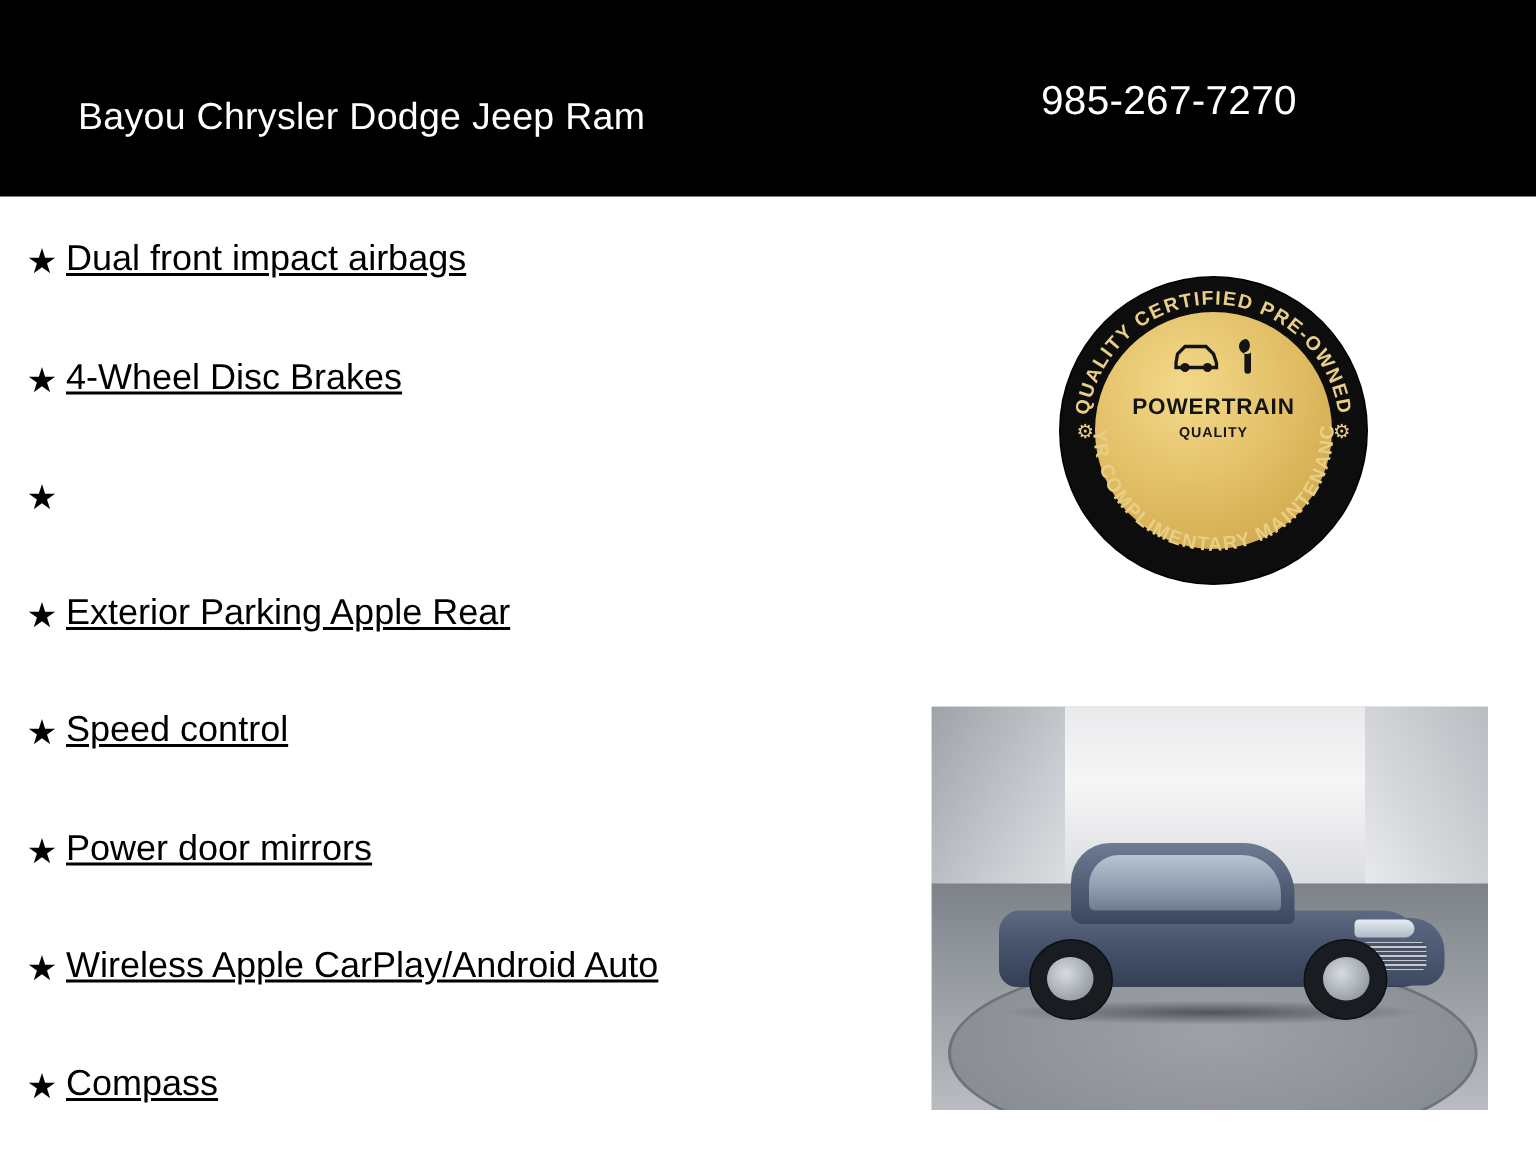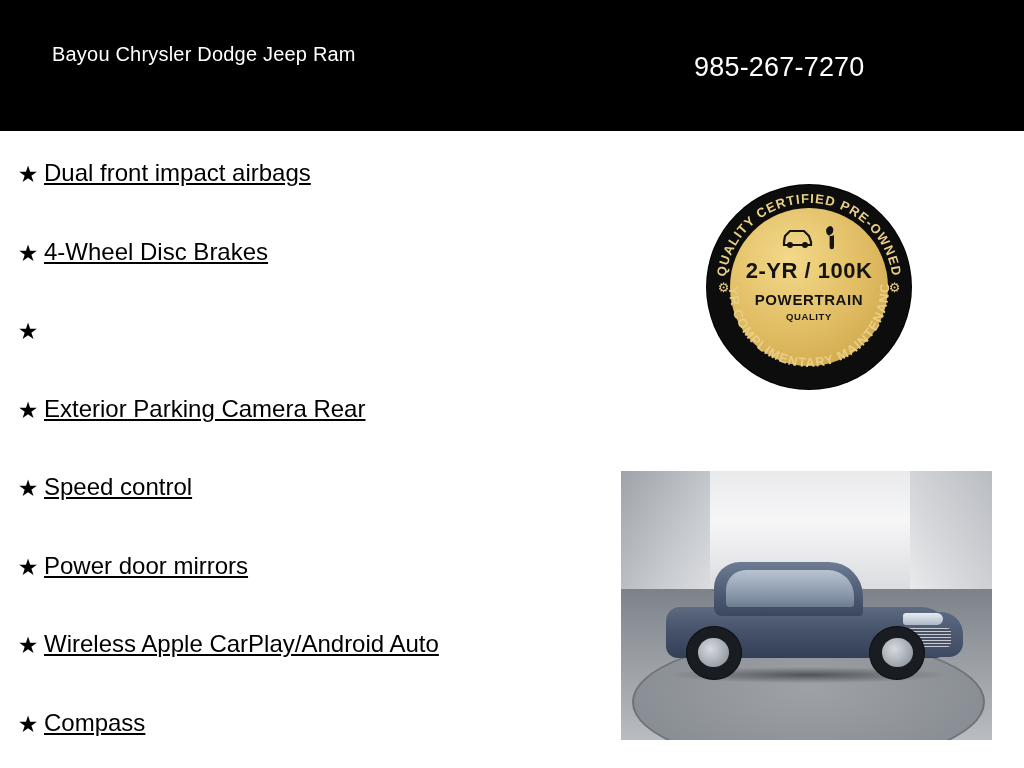--- a/index.html
+++ b/index.html
@@ -26,23 +26,23 @@
     top: 0;
     width: 1024px;
     height: 131px;
     background: #000000;
     display: flex;
     align-items: center;
   }
   .dealer-name {
     position: absolute;
     left: 52px;
-    top: 38px;
+    top: 62px;
     color: #ffffff;
-    font-size: 20px;
+    font-size: 25px;
     line-height: 32px;
     letter-spacing: 0.2px;
     white-space: nowrap;
   }
   .dealer-phone {
     position: absolute;
     left: 694px;
     top: 51px;
     color: #ffffff;
     font-size: 27px;
@@ -336,21 +336,21 @@
       </li>
       <li class="feature-row">
         <span class="feature-star">★</span>
         <span class="feature-text">4-Wheel Disc Brakes</span>
       </li>
       <li class="feature-row">
         <span class="feature-star">★</span>
       </li>
       <li class="feature-row">
         <span class="feature-star">★</span>
-        <span class="feature-text">Exterior Parking Camera Rear</span>
+        <span class="feature-text">Exterior Parking Apple Rear</span>
       </li>
       <li class="feature-row">
         <span class="feature-star">★</span>
         <span class="feature-text">Speed control</span>
       </li>
       <li class="feature-row">
         <span class="feature-star">★</span>
         <span class="feature-text">Power door mirrors</span>
       </li>
       <li class="feature-row">
@@ -393,21 +393,20 @@
             <circle cx="10" cy="21" r="3" fill="#141414"></circle>
             <circle cx="25" cy="21" r="3" fill="#141414"></circle>
           </svg>
         </span>
         <span>
           <svg width="20" height="26" viewBox="0 0 20 26" aria-hidden="true">
             <path d="M13 2 a5 5 0 1 0 3 9 l0 12 a2.2 2.2 0 0 1 -4.4 0 l0 -12 a5 5 0 0 0 1.4 -9 Z" fill="#141414"></path>
           </svg>
         </span>
       </div>
-      <div class="badge-main">2-YR / 100K</div>
       <div class="badge-sub1">POWERTRAIN</div>
       <div class="badge-sub2">QUALITY</div>
     </div>
   </div>
 
   <div class="vehicle-photo">
     <div class="photo-sky"></div>
     <div class="photo-wall-l"></div>
     <div class="photo-wall-r"></div>
     <div class="photo-floor"></div>

